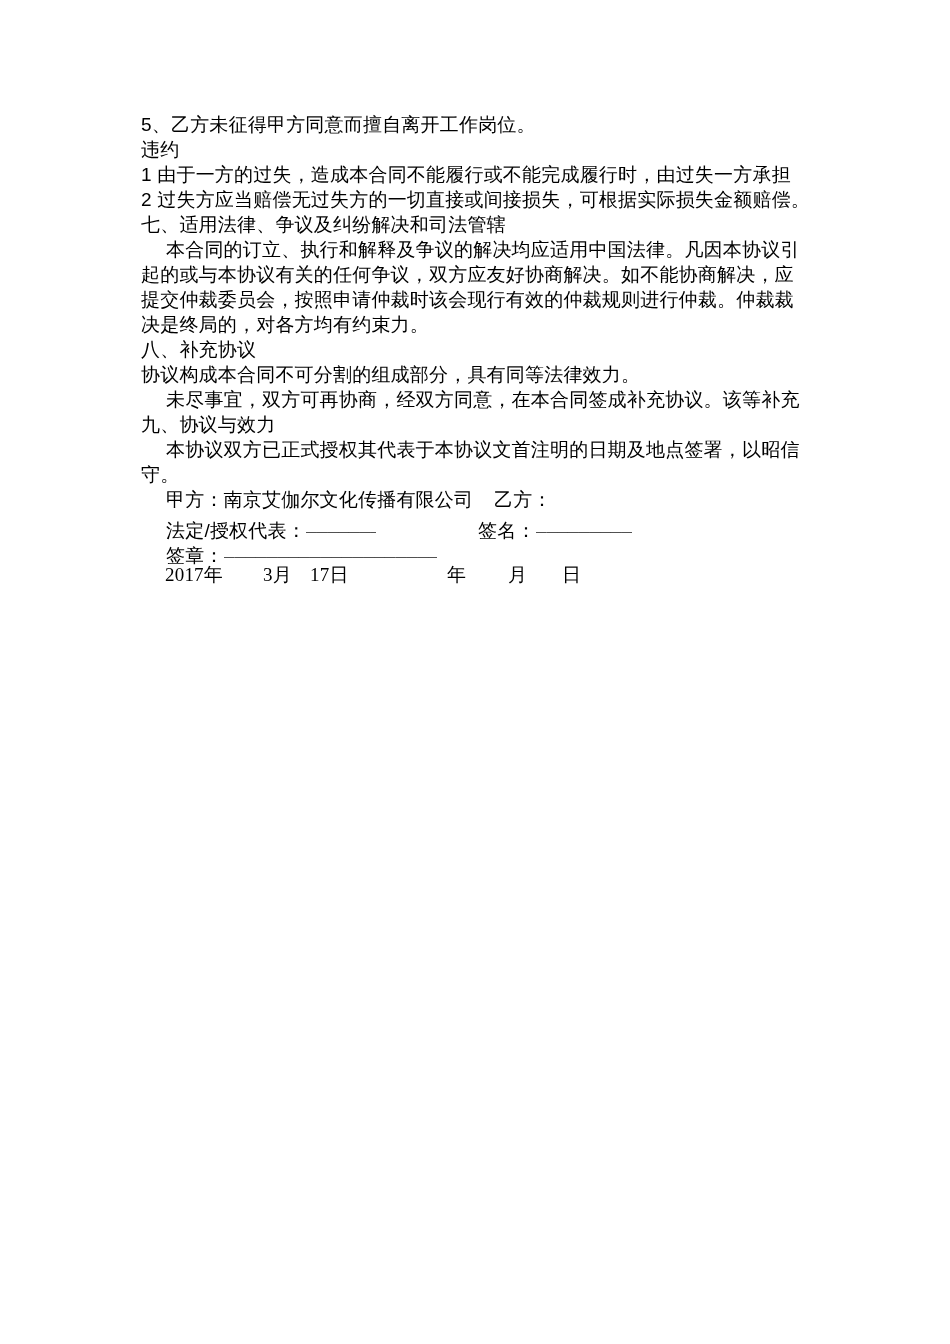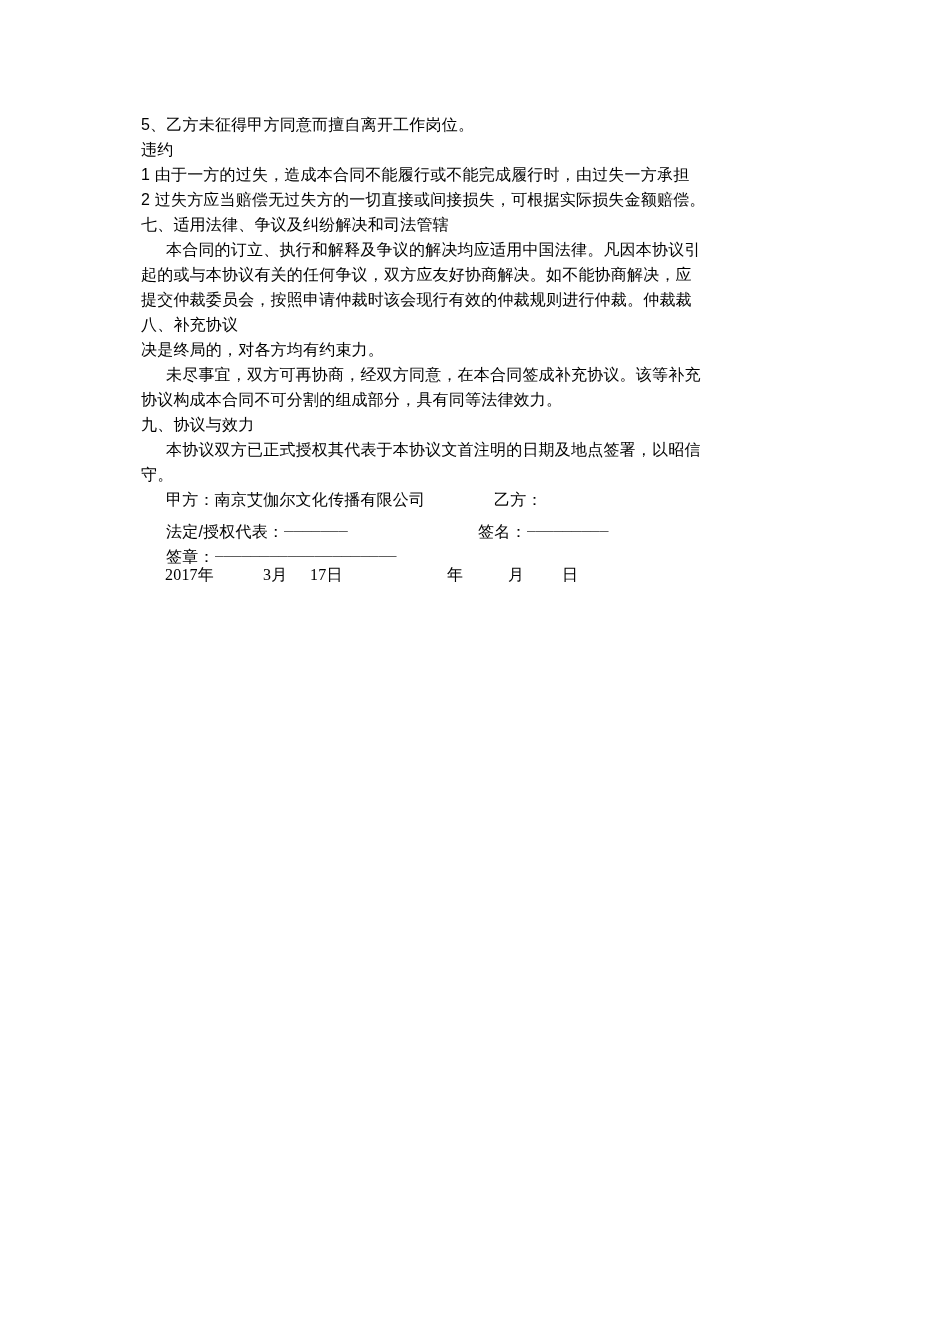--- a/index.html
+++ b/index.html
@@ -20,21 +20,21 @@
     left: 0; top: 0;
     width: 950px;
     height: 1344px;
     background: #ffffff;
   }
   .content {
     position: absolute;
     left: 141px;
     top: 112px;
     width: 720px;
-    font-size: 16px;
+    font-size: 19px;
     line-height: 25px;
     white-space: nowrap;
     letter-spacing: 0.2px;
   }
   .line { height: 25px; }
   .indent { padding-left: 25px; }
 
   .sig-row { height: 25px; padding-left: 25px; }
   .cell-party-a { display: inline-block; width: 328px; }
   .cell-rep { display: inline-block; width: 312px; }
@@ -69,24 +69,24 @@
   <div class="content">
 
     <div class="line">5、乙方未征得甲方同意而擅自离开工作岗位。</div>
     <div class="line">违约</div>
     <div class="line">1 由于一方的过失，造成本合同不能履行或不能完成履行时，由过失一方承担</div>
     <div class="line">2 过失方应当赔偿无过失方的一切直接或间接损失，可根据实际损失金额赔偿。</div>
     <div class="line">七、适用法律、争议及纠纷解决和司法管辖</div>
     <div class="line indent">本合同的订立、执行和解释及争议的解决均应适用中国法律。凡因本协议引</div>
     <div class="line">起的或与本协议有关的任何争议，双方应友好协商解决。如不能协商解决，应</div>
     <div class="line">提交仲裁委员会，按照申请仲裁时该会现行有效的仲裁规则进行仲裁。仲裁裁</div>
+    <div class="line">决是终局的，对各方均有约束力。</div>
     <div class="line">八、补充协议</div>
-    <div class="line">决是终局的，对各方均有约束力。</div>
+    <div class="line">协议构成本合同不可分割的组成部分，具有同等法律效力。</div>
     <div class="line indent">未尽事宜，双方可再协商，经双方同意，在本合同签成补充协议。该等补充</div>
-    <div class="line">协议构成本合同不可分割的组成部分，具有同等法律效力。</div>
     <div class="line">九、协议与效力</div>
     <div class="line indent">本协议双方已正式授权其代表于本协议文首注明的日期及地点签署，以昭信</div>
     <div class="line">守。</div>
 
     <div class="sig-row">
       <span class="cell-party-a">甲方：南京艾伽尔文化传播有限公司</span><span>乙方：</span>
     </div>
 
     <div class="sig-row">
       <span class="cell-rep"><span>法定/授权代表：</span><span class="blank blank-rep">_______</span></span><span>签名：</span><span class="blank blank-sign">_________</span>

